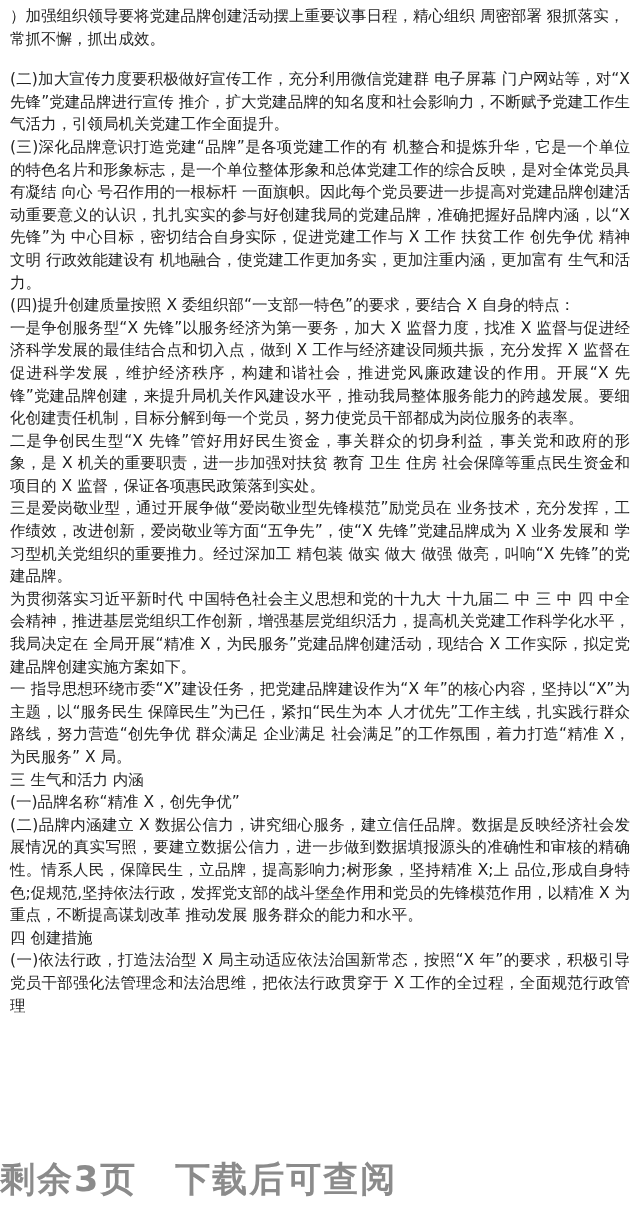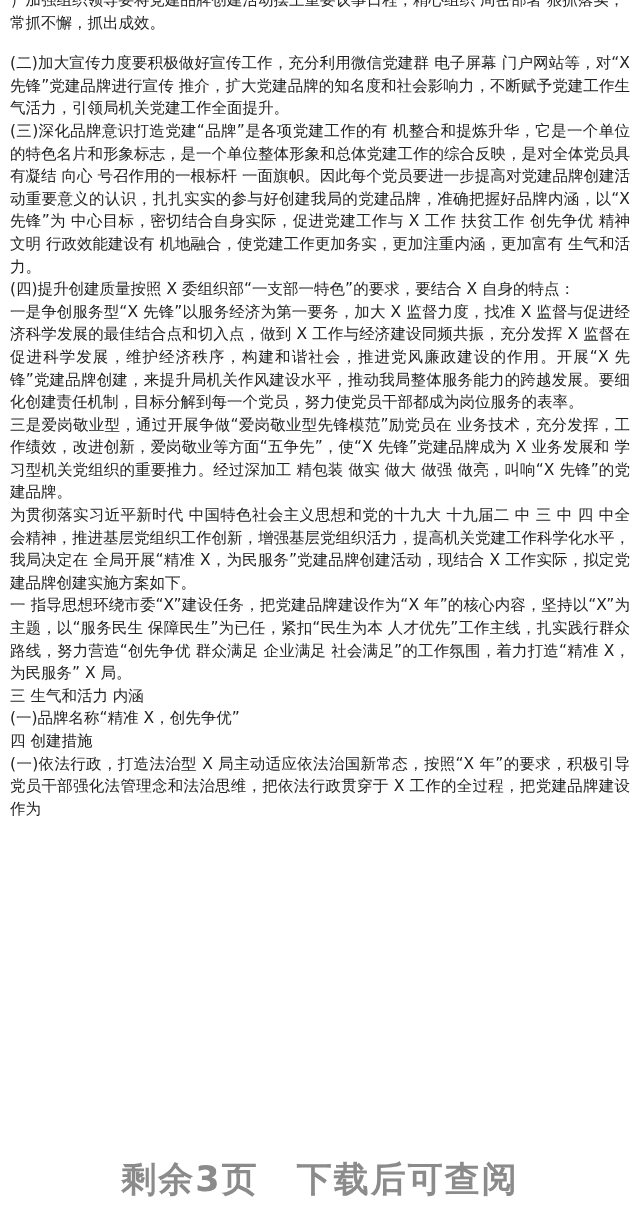--- a/index.html
+++ b/index.html
@@ -11,42 +11,41 @@
     width: 640px;
     font-family: "DejaVu Sans", "Liberation Sans", sans-serif;
   }
   .page {
     position: relative;
     width: 640px;
     height: 1221px;
     box-sizing: border-box;
     background: #ffffff;
     overflow: hidden;
-    padding: 0 10px;
+    padding: 16px 10px;
   }
   .content {
     margin-top: -11px; 
   }
   .para {
     margin: 0;
     font-size: 15.5px;
     line-height: 22.6px;
     text-align: justify;
     color: #232323;
     word-break: break-all;
   }
   .gap-after {
     margin-bottom: 18px;
   }
   .footer {
     position: absolute;
     left: 0;
     right: 0;
     bottom: 18px;
-    text-align: center;
     font-size: 35px;
     font-weight: 700;
     color: #8b8b8b;
     letter-spacing: 2px;
     white-space: nowrap;
   }
   .footer .spacer {
     display: inline-block;
     width: 38px;
   }
@@ -55,25 +54,27 @@
 <body>
 
 <div class="page">
   <div class="content">
     <p class="para">）加强组织领导要将党建品牌创建活动摆上重要议事日程，精心组织 周密部署 狠抓落实，</p>
     <p class="para gap-after">常抓不懈，抓出成效。</p>
     <p class="para">(二)加大宣传力度要积极做好宣传工作，充分利用微信党建群 电子屏幕 门户网站等，对“X 先锋”党建品牌进行宣传 推介，扩大党建品牌的知名度和社会影响力，不断赋予党建工作生气活力，引领局机关党建工作全面提升。</p>
     <p class="para">(三)深化品牌意识打造党建“品牌”是各项党建工作的有 机整合和提炼升华，它是一个单位的特色名片和形象标志，是一个单位整体形象和总体党建工作的综合反映，是对全体党员具有凝结 向心 号召作用的一根标杆 一面旗帜。因此每个党员要进一步提高对党建品牌创建活动重要意义的认识，扎扎实实的参与好创建我局的党建品牌，准确把握好品牌内涵，以“X 先锋”为 中心目标，密切结合自身实际，促进党建工作与 X 工作 扶贫工作 创先争优 精神文明 行政效能建设有 机地融合，使党建工作更加务实，更加注重内涵，更加富有 生气和活力。</p>
     <p class="para">(四)提升创建质量按照 X 委组织部“一支部一特色”的要求，要结合 X 自身的特点：</p>
     <p class="para">一是争创服务型“X 先锋”以服务经济为第一要务，加大 X 监督力度，找准 X 监督与促进经济科学发展的最佳结合点和切入点，做到 X 工作与经济建设同频共振，充分发挥 X 监督在促进科学发展，维护经济秩序，构建和谐社会，推进党风廉政建设的作用。开展“X 先锋”党建品牌创建，来提升局机关作风建设水平，推动我局整体服务能力的跨越发展。要细化创建责任机制，目标分解到每一个党员，努力使党员干部都成为岗位服务的表率。</p>
+    <p class="para">二是争创民生型“X 先锋”管好用好民生资金，事关群众的切身利益，事关党和政府的形象，是 X 机关的重要职责，进一步加强对扶贫 教育 卫生 住房 社会保障等重点民生资金和项目的 X 监督，保证各项惠民政策落到实处。</p>
     <p class="para">三是爱岗敬业型，通过开展争做“爱岗敬业型先锋模范”励党员在 业务技术，充分发挥，工作绩效，改进创新，爱岗敬业等方面“五争先”，使“X 先锋”党建品牌成为 X 业务发展和 学习型机关党组织的重要推力。经过深加工 精包装 做实 做大 做强 做亮，叫响“X 先锋”的党建品牌。</p>
     <p class="para">为贯彻落实习近平新时代 中国特色社会主义思想和党的十九大 十九届二 中 三 中 四 中全会精神，推进基层党组织工作创新，增强基层党组织活力，提高机关党建工作科学化水平，我局决定在 全局开展“精准 X，为民服务”党建品牌创建活动，现结合 X 工作实际，拟定党建品牌创建实施方案如下。</p>
     <p class="para">一 指导思想环绕市委“X”建设任务，把党建品牌建设作为“X 年”的核心内容，坚持以“X”为主题，以“服务民生 保障民生”为已任，紧扣“民生为本 人才优先”工作主线，扎实践行群众路线，努力营造“创先争优 群众满足 企业满足 社会满足”的工作氛围，着力打造“精准 X，为民服务” X 局。</p>
     <p class="para">三 生气和活力 内涵</p>
     <p class="para">(一)品牌名称“精准 X，创先争优”</p>
+    <p class="para">(二)品牌内涵建立 X 数据公信力，讲究细心服务，建立信任品牌。数据是反映经济社会发展情况的真实写照，要建立数据公信力，进一步做到数据填报源头的准确性和审核的精确性。情系人民，保障民生，立品牌，提高影响力;树形象，坚持精准 X;上 品位,形成自身特色;促规范,坚持依法行政，发挥党支部的战斗堡垒作用和党员的先锋模范作用，以精准 X 为重点，不断提高谋划改革 推动发展 服务群众的能力和水平。</p>
     <p class="para">四 创建措施</p>
-    <p class="para">(一)依法行政，打造法治型 X 局主动适应依法治国新常态，按照“X 年”的要求，积极引导党员干部强化法管理念和法治思维，把依法行政贯穿于 X 工作的全过程，把党建品牌建设作为</p>
+    <p class="para">(一)依法行政，打造法治型 X 局主动适应依法治国新常态，按照“X 年”的要求，积极引导党员干部强化法管理念和法治思维，把依法行政贯穿于 X 工作的全过程，全面规范行政管理</p>
   </div>
 
   <div class="footer">
     <span>剩余3页</span><span class="spacer"></span><span>下载后可查阅</span>
   </div>
 </div>
 
 </body></html>

